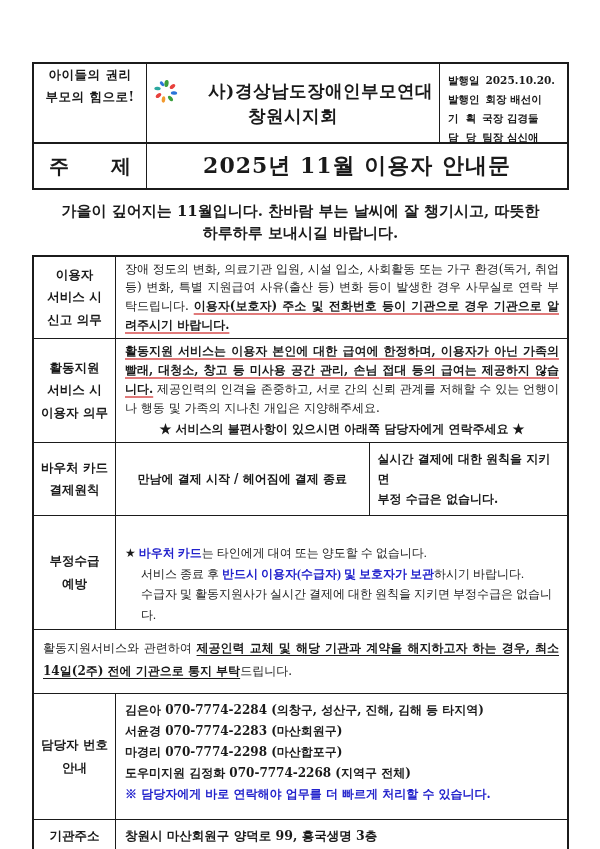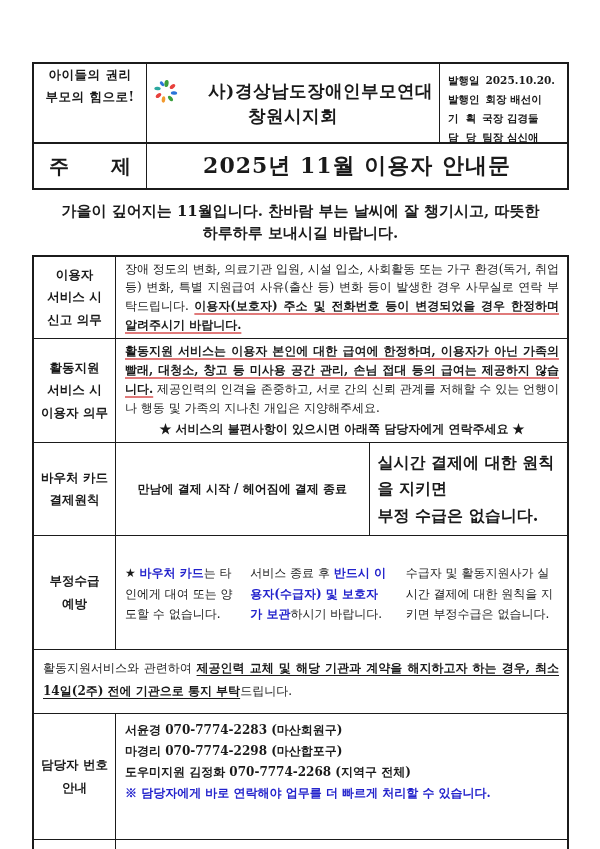--- a/index.html
+++ b/index.html
@@ -89,25 +89,25 @@
 
   
   .r3 .row-content { padding:0; display:flex; }
   .pay-left {
     flex:0 0 56%;
     display:flex; align-items:center; justify-content:center;
     font-weight:600; font-size:12px;
   }
   .pay-right {
     flex:1; border-left:1.5px solid #1b1b1b;
-    padding:7px 6px 6px 8px; font-weight:600; font-size:16px; line-height:1.65;
-  }
-
-  
-  .r4 .row-content { display:flex; flex-direction:row; justify-content:flex-start; padding-top:27px; }
+    padding:7px 6px 6px 8px; font-weight:600; font-size:12px; line-height:1.65;
+  }
+
+  
+  .r4 .row-content { display:flex; flex-direction:column; justify-content:flex-start; padding-top:27px;font-family:Liberation Serif, serif; }
   .fraud-line { line-height:1.7; }
   .fraud-indent { padding-left:16px; }
 
   .r5 .row-content { padding-top:7px; line-height:1.9; }
 
   .r6 .row-content { padding-top:6px; }
   .contact-line { font-weight:600; line-height:21px; }
   .contact-note { line-height:21px; font-weight:700; color:#2222cc; }
 
   .r7 .row-content { display:flex; align-items:center; font-weight:600; font-size:12.5px; }
@@ -181,21 +181,21 @@
     <div class="main">
 
       <div class="row r1">
         <div class="row-label">
           <div>이용자</div>
           <div>서비스 시</div>
           <div>신고 의무</div>
         </div>
         <div class="row-content just">
           <span>장애 정도의 변화, 의료기관 입원, 시설 입소, 사회활동 또는 가구 환경(독거, 취업 등) 변화, 특별 지원급여 사유(출산 등) 변화 등이 발생한 경우 사무실로 연락 부탁드립니다.</span>
-          <span class="u-red">이용자(보호자) 주소 및 전화번호 등이 변경되었을 경우 한정하며 알려주시기 바랍니다.</span>
+          <span class="u-red">이용자(보호자) 주소 및 전화번호 등이 기관으로 경우 기관으로 알려주시기 바랍니다.</span>
         </div>
       </div>
 
       <div class="row r2">
         <div class="row-label">
           <div>활동지원</div>
           <div>서비스 시</div>
           <div>이용자 의무</div>
         </div>
         <div class="row-content">
@@ -242,20 +242,21 @@
           <span>활동지원서비스와 관련하여 </span><span class="u-black">제공인력 교체 및 해당 기관과 계약을 해지하고자 하는 경우, 최소 14일(2주) 전에 기관으로 통지 부탁</span><span>드립니다.</span>
         </div>
       </div>
 
       <div class="row r6">
         <div class="row-label">
           <div>담당자 번호</div>
           <div>안내</div>
         </div>
         <div class="row-content">
+          <div class="contact-line">김은아 070-7774-2284 (의창구, 성산구, 진해, 김해 등 타지역)</div>
           <div class="contact-line">서윤경 070-7774-2283 (마산회원구)</div>
           <div class="contact-line">마경리 070-7774-2298 (마산합포구)</div>
           <div class="contact-line">도우미지원 김정화 070-7774-2268 (지역구 전체)</div>
           <div class="contact-note">※ 담당자에게 바로 연락해야 업무를 더 빠르게 처리할 수 있습니다.</div>
         </div>
       </div>
 
       <div class="row r7">
         <div class="row-label">
           <div>기관주소</div>

